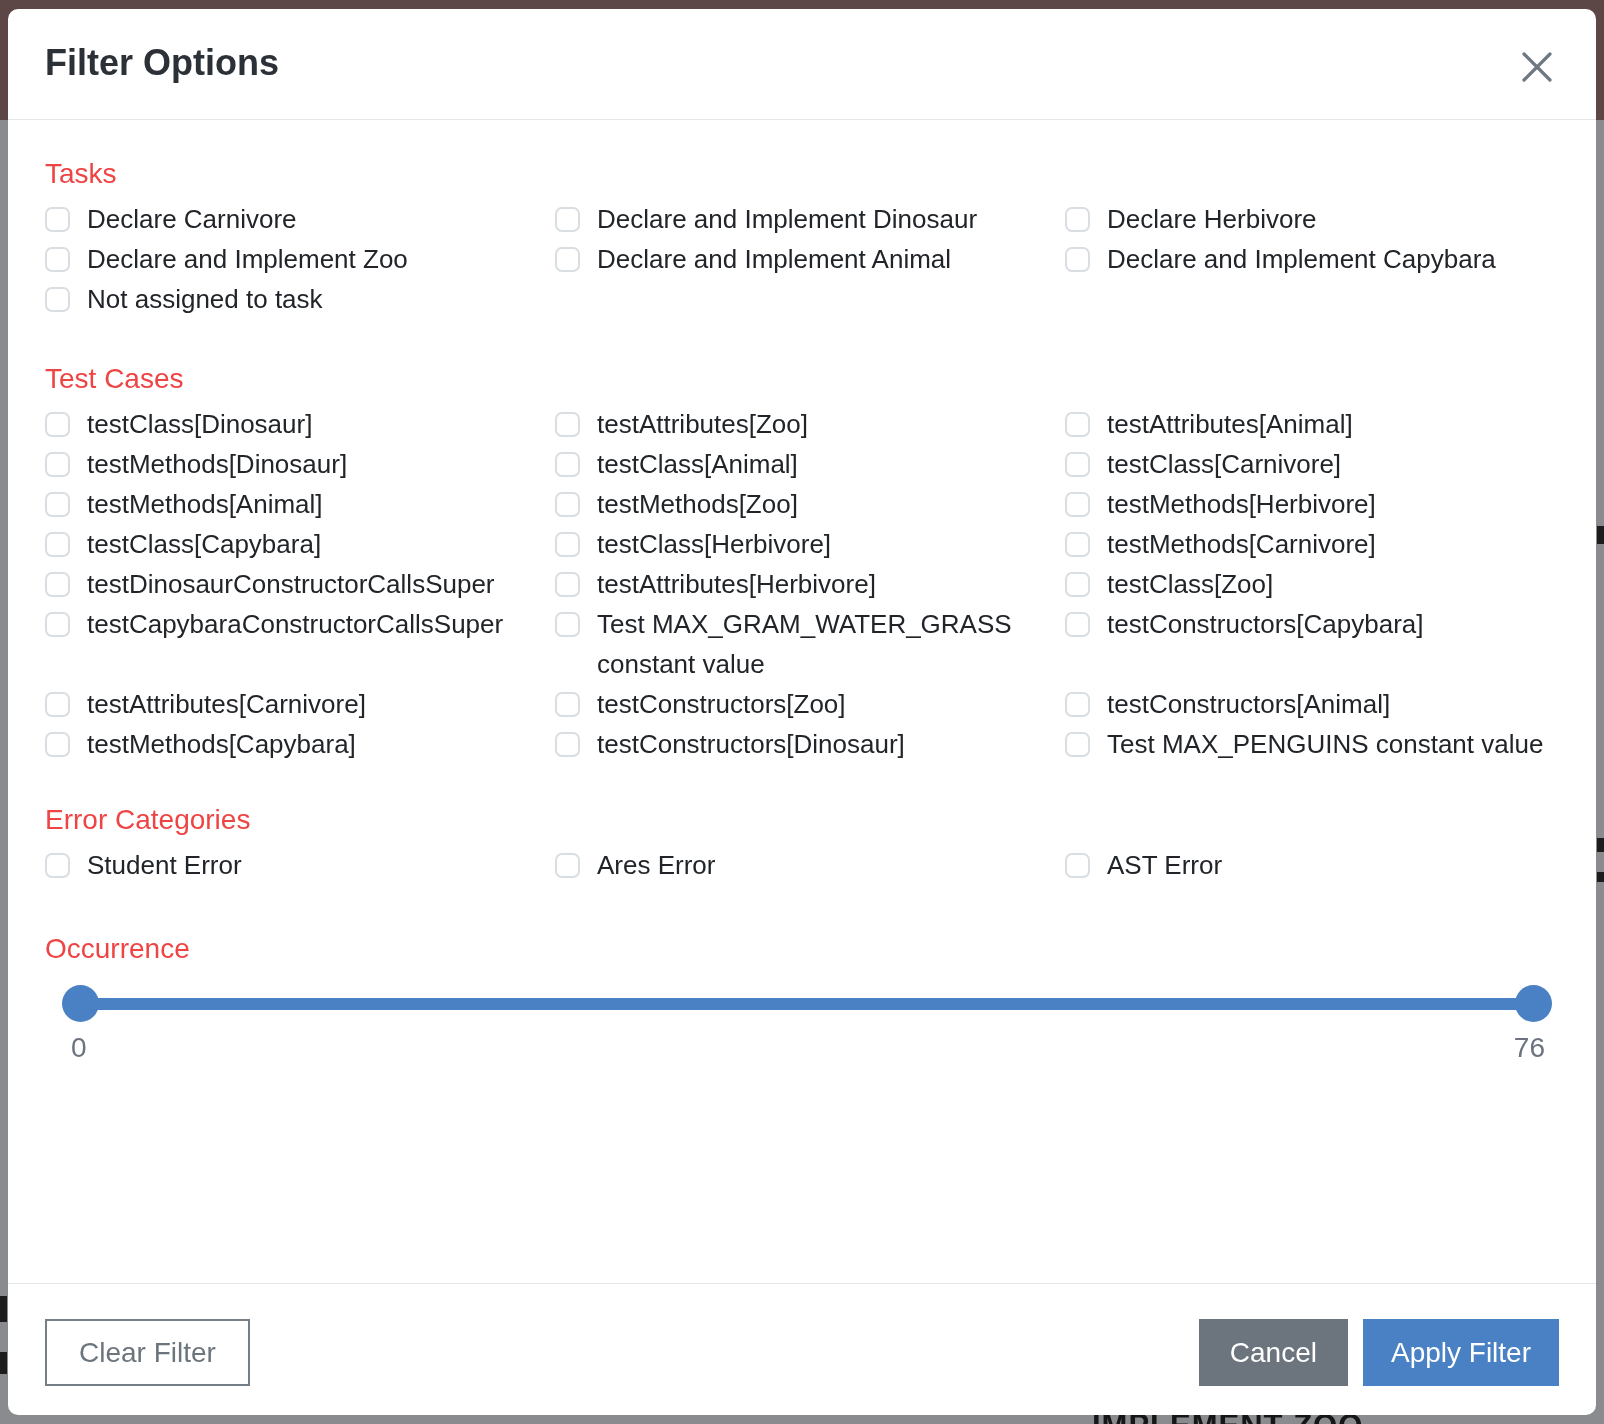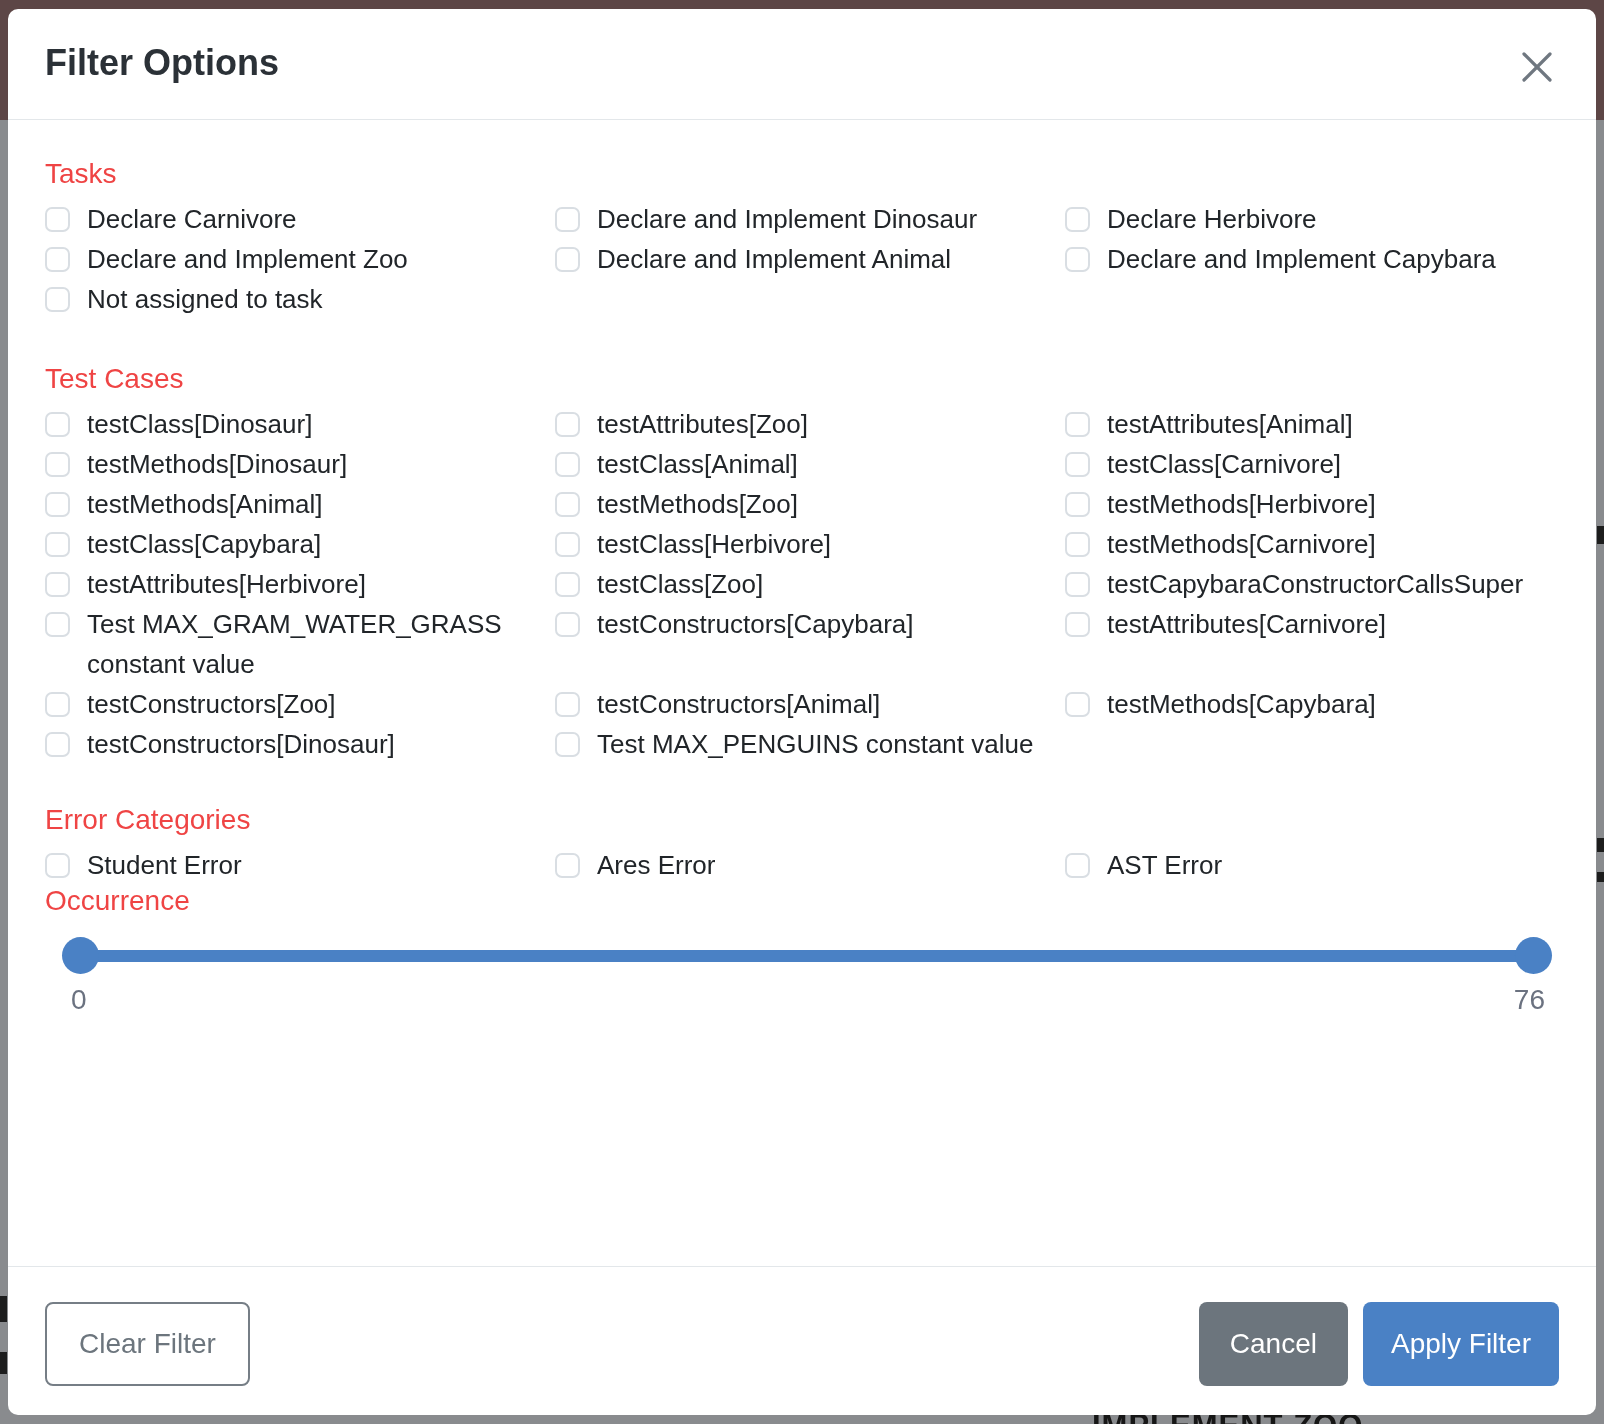--- a/index.html
+++ b/index.html
@@ -32,21 +32,21 @@
   .modal-title { font-size:36px; font-weight:600; color:#2b3137; line-height:1.1; }
   .close-btn { background:none; border:none; cursor:pointer; padding:4px; margin-top:2px; }
   .close-btn svg { display:block; }
 
   .modal-body { flex:1 1 auto; padding:38px 37px 0 37px; display:flex; flex-direction:column; }
 
   .section-label { font-size:28px; color:#ef4444; margin-bottom:9px; }
   .mt-tasks { margin-top:0; }
   .mt-tests { margin-top:44px; }
   .mt-errors { margin-top:40px; }
-  .mt-occurrence { }
+  .mt-occurrence { margin-top:48px; }
 
   .check-grid {
     display:grid;
     grid-template-columns:510px 510px 1fr;
     row-gap:0;
     align-items:start;
   }
   .check-item { display:flex; align-items:flex-start; gap:17px; cursor:pointer; }
   .checkbox {
     flex:0 0 auto;
@@ -74,21 +74,21 @@
   }
 
   
   .modal-footer {
     margin-top:auto;
     border-top:1px solid #e3e7ea;
     padding:35px 37px 29px 37px;
     display:flex; align-items:center;
   }
   .btn {
-    height:84px; border-radius:8px; font-size:28px;
+    height:67px; border-radius:0; font-size:28px;
     font-family:inherit; cursor:pointer; display:inline-flex; align-items:center; justify-content:center;
   }
   .btn-clear {
     background:#fff; color:#6c757d; border:2px solid #767e86; padding:0 32px;
   }
   .btn-group { margin-left:auto; display:flex; gap:15px; }
   .btn-cancel { background:#6c757d; color:#fff; border:none; padding:0 31px; }
   .btn-apply  { background:#4a81c5; color:#fff; border:none; padding:0 28px; }
 </style>
 </head>
@@ -213,20 +213,24 @@
         <div class="check-item">
           <span class="checkbox"></span>
           <span class="check-label">testClass[Herbivore]</span>
         </div>
 
         <div class="check-item">
           <span class="checkbox"></span>
           <span class="check-label">testMethods[Carnivore]</span>
         </div>
 
+        <div class="check-item">
+          <span class="checkbox"></span>
+          <span class="check-label">testDinosaurConstructorCallsSuper</span>
+        </div>
 
         <div class="check-item">
           <span class="checkbox"></span>
           <span class="check-label">testAttributes[Herbivore]</span>
         </div>
 
         <div class="check-item">
           <span class="checkbox"></span>
           <span class="check-label">testClass[Zoo]</span>
         </div>

